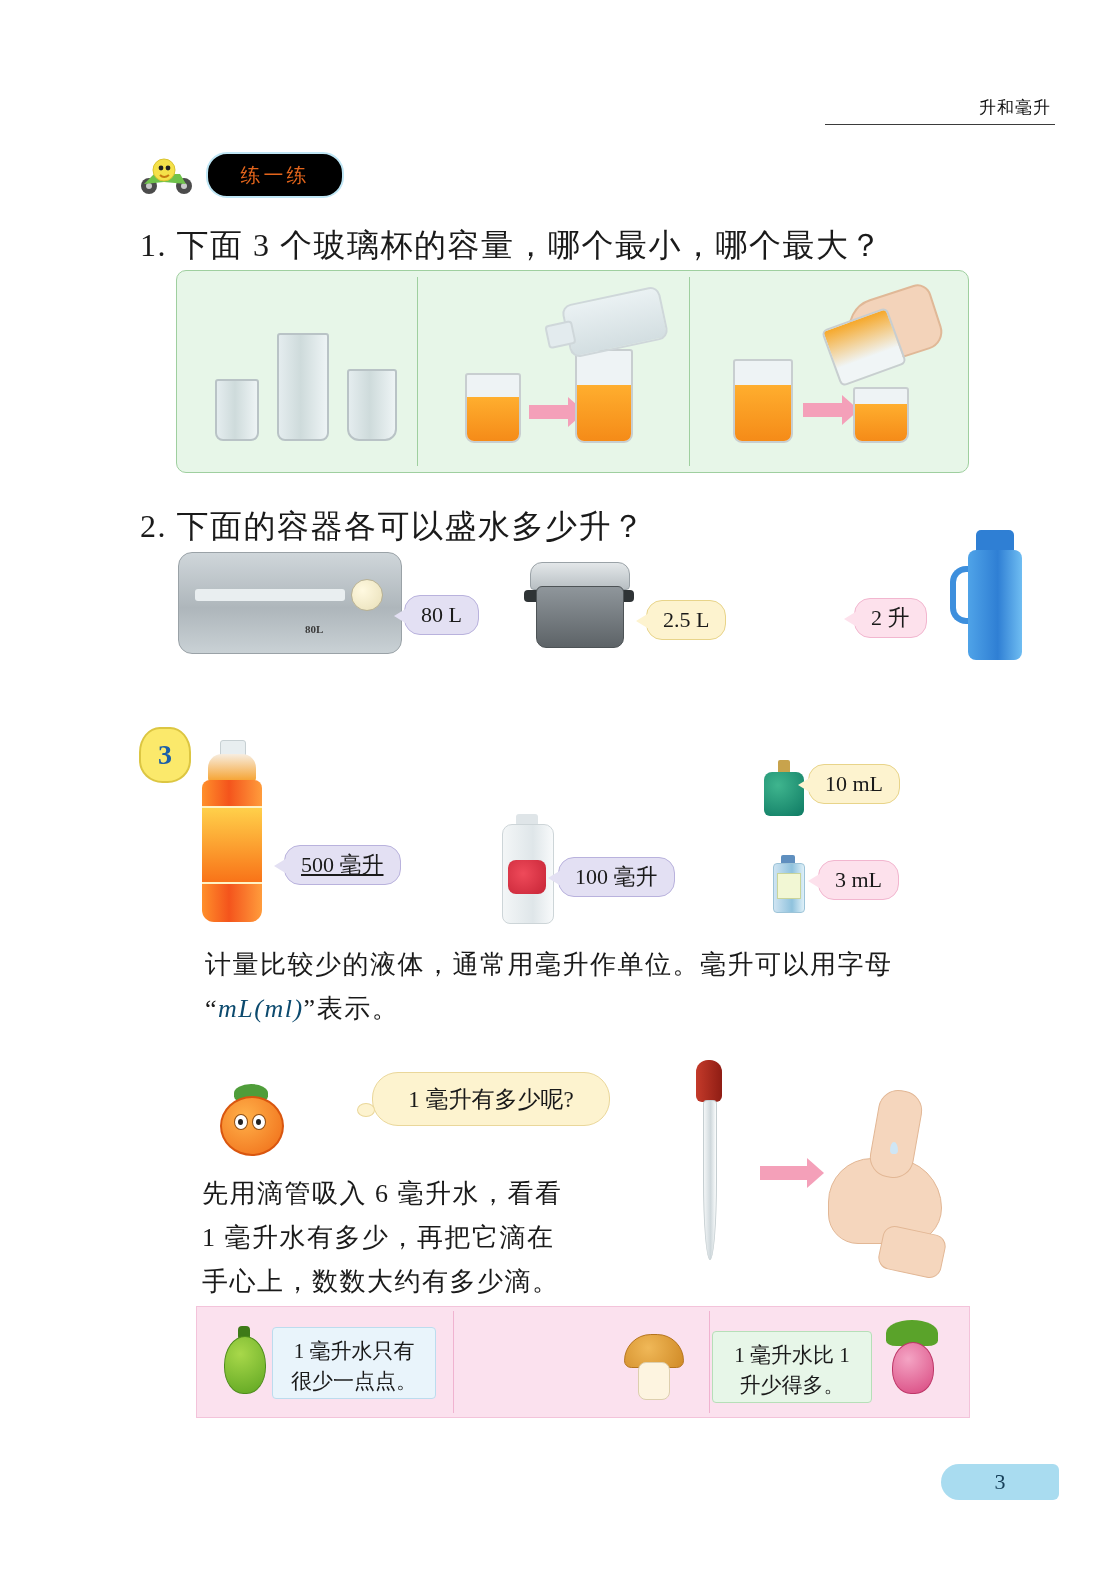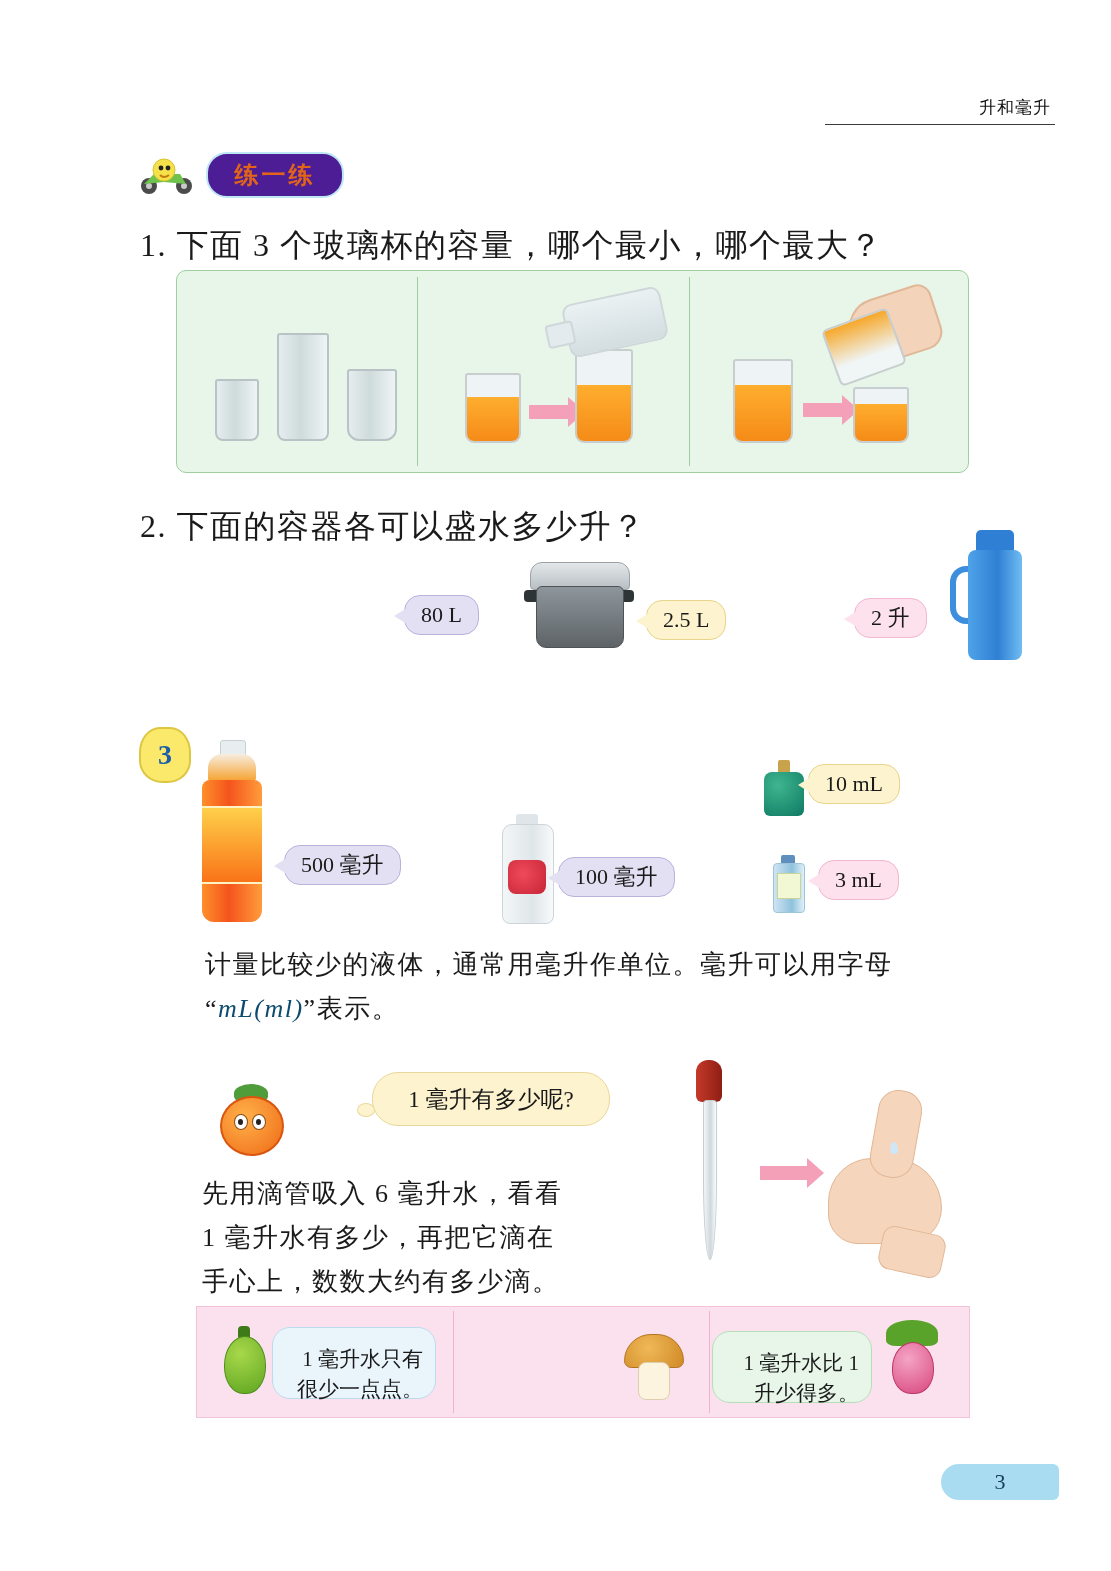--- a/index.html
+++ b/index.html
@@ -56,26 +56,26 @@
     top: 4px;
     width: 66px;
     height: 40px;
   }
   .practice-label {
     position: absolute;
     left: 72px;
     top: 0;
     width: 134px;
     height: 42px;
-    background: #4c1d95;
+    background: #000000;
     border: 2px solid #bfe6f5;
     border-radius: 21px;
     color: #e2641b;
-    font-size: 24px;
-    font-weight: bold;
+    font-size: 20px;
+    font-weight: normal;
     letter-spacing: 3px;
     display: flex;
     align-items: center;
     justify-content: center;
   }
 
   
   .q-text {
     position: absolute;
     font-size: 32px;
@@ -307,21 +307,21 @@
     border-top: 8px solid transparent;
     border-bottom: 8px solid transparent;
   }
   .callout.purple .tail { border-right-color: #e3e0f3; }
   .callout.yellow .tail { border-right-color: #fdf3cf; }
   .callout.pink   .tail { border-right-color: #fde1ec; }
 
   .c-80l   { left: 404px; top: 595px; }
   .c-25l   { left: 646px; top: 600px; }
   .c-2l    { left: 854px; top: 598px; text-align: right; }
-  .c-500ml { left: 284px; top: 845px; }
+  .c-500ml { left: 284px; top: 845px; text-decoration: underline; }
   .c-100ml { left: 558px; top: 857px; }
   .c-10ml  { left: 808px; top: 764px; }
   .c-3ml   { left: 818px; top: 860px; }
 
   
   .badge3 {
     position: absolute;
     left: 139px;
     top: 727px;
     width: 48px;
@@ -636,27 +636,27 @@
     bottom: 4px;
     width: 1px;
     background: #f0b3d0;
   }
   .bottom-panel .seg.s1 { left: 256px; }
   .bottom-panel .seg.s2 { left: 512px; }
 
   .bubble {
     position: absolute;
     box-sizing: border-box;
-    border-radius: 18px;
+    border-radius: 4px;
     background: #e9f4fb;
     border: 1px solid #bcdcee;
     font-size: 21px;
     line-height: 30px;
-    padding: 16px 12px;
-    text-align: right;
+    padding: 8px 12px;
+    text-align: center;
   }
   .bubble.b1 { left: 272px; top: 1327px; width: 164px; height: 72px; }
   .bubble.b2 { left: 452px; top: 1330px; width: 168px; height: 72px; background: #fff8dd; border-color: #e8dca1; }
   .bubble.b3 { left: 712px; top: 1325px; width: 160px; height: 72px; background: #e7f6e8; border-color: #b6dfb8; margin-top: 6px; }
 
   
   .veg {
     position: absolute;
     width: 52px;
     height: 76px;
@@ -761,20 +761,25 @@
     <div class="arrow-pink" style="left:626px; top:132px; width:40px;"></div>
     <div class="juice-glass" style="left:676px; top:116px; width:56px; height:56px;">
       <div class="fill" style="height:72%;"></div>
     </div>
     <div class="hand-pour" style="left:672px; top:22px;"></div>
     <div class="tumbler-pour" style="left:652px; top:46px;"></div>
   </div>
 
   <div class="q-text q2">2. 下面的容器各可以盛水多少升？</div>
 
+  <div class="heater">
+    <div class="stripe"></div>
+    <div class="knob"></div>
+    <div class="mark">80L</div>
+  </div>
   <div class="callout purple c-80l">
     <span class="tail"></span>
     <span>80 L</span>
   </div>
 
   <div class="cooker">
     <div class="handle-l"></div>
     <div class="handle-r"></div>
     <div class="lid"></div>
     <div class="body"></div>

